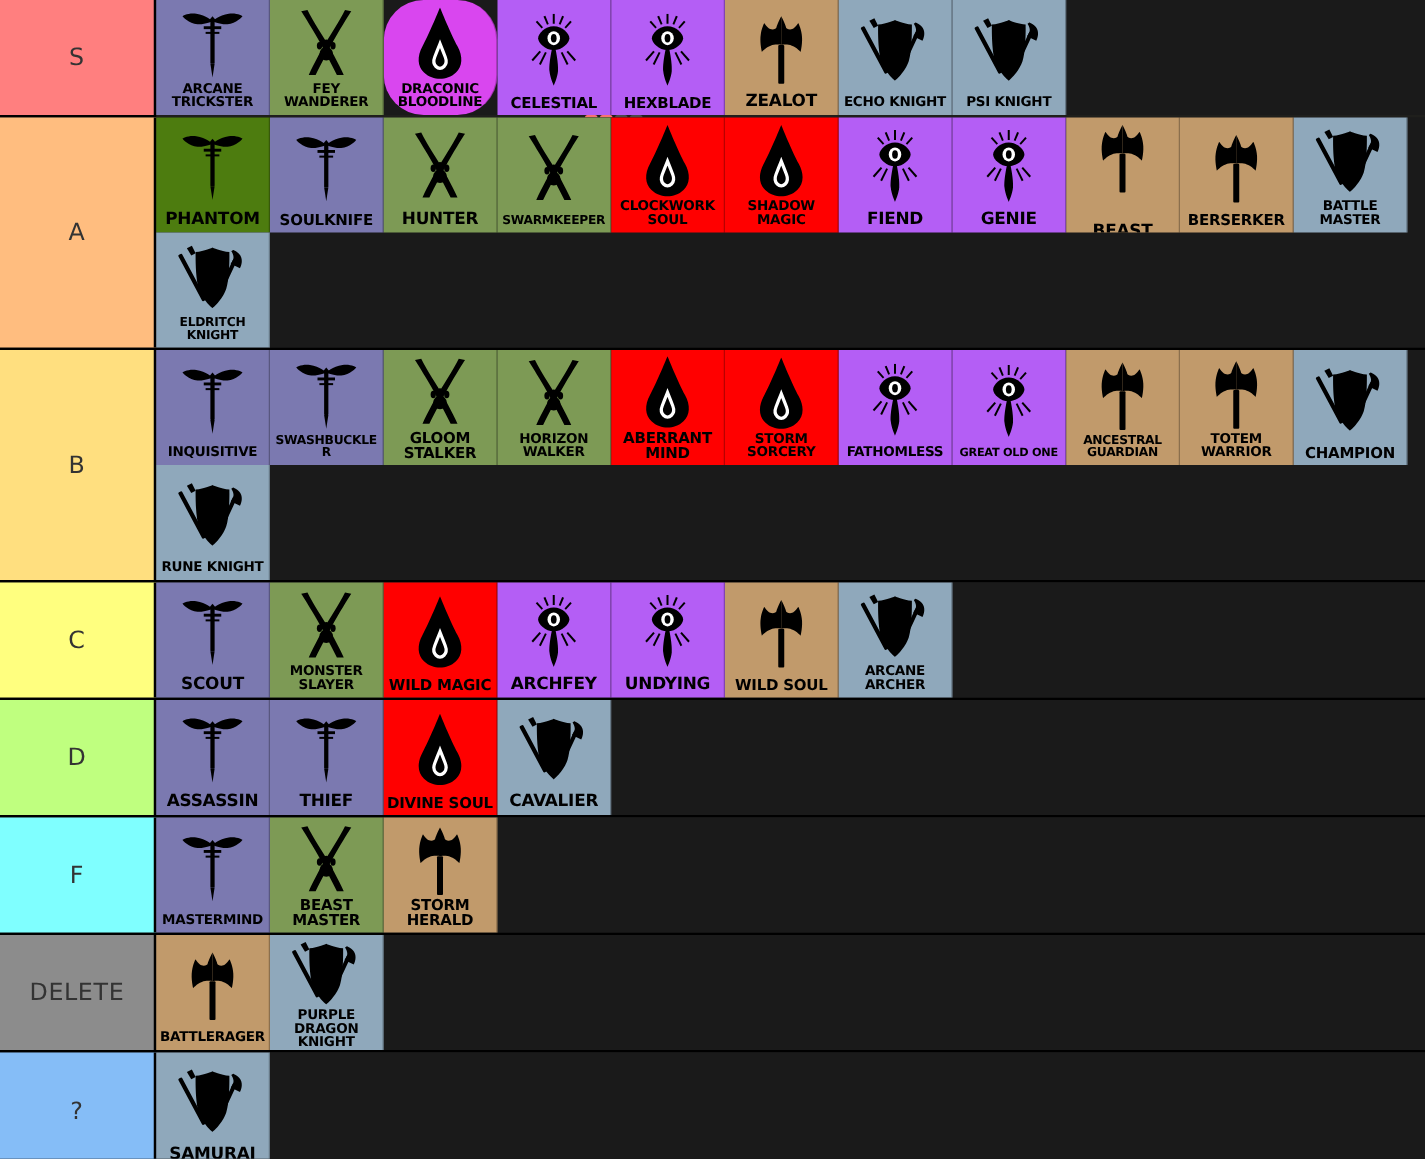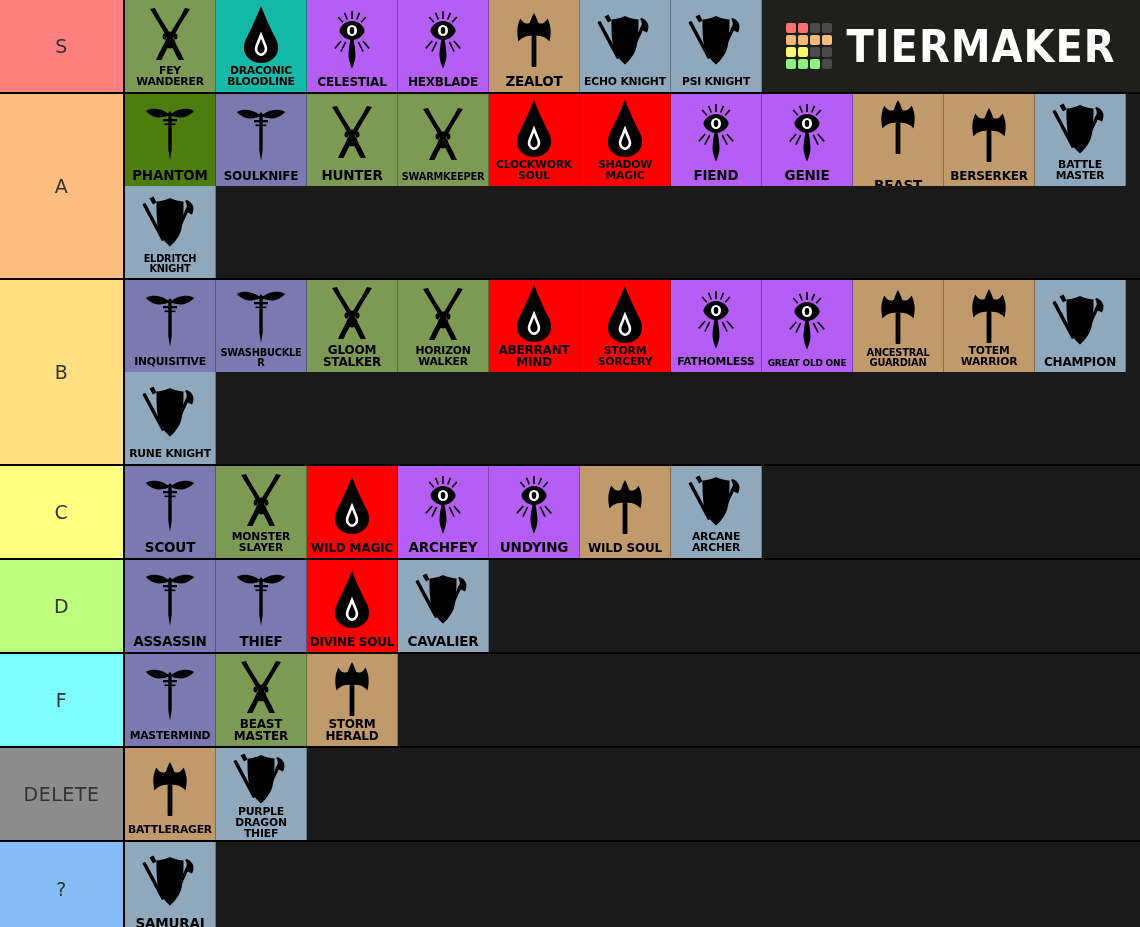--- a/index.html
+++ b/index.html
@@ -110,36 +110,52 @@
     transform: scaleY(1.12);
   }
 </style>
 </head>
 <body>
 
 <div id="tierlist">
     <div class="tier-row" style="height: 94px;">
       <div class="tier-label" style="background: rgb(255, 127, 127);">S</div>
       <div class="tier-body">
+        <div class="tile" style="background: rgb(123, 121, 176);">
+          <div class="glyph">
+            <svg width="50" height="56" viewBox="0 0 50 56">
+      <g fill="#000">
+        <path d="M25 6 L27.5 9 L25 12 L22.5 9 Z"></path>
+        <path d="M25 10 C25 10 20 5 12 4 C5 3.2 1 6 1 6 C1 6 6 12 13 12.4 C19 12.8 25 10 25 10 Z"></path>
+        <path d="M25 10 C25 10 30 5 38 4 C45 3.2 49 6 49 6 C49 6 44 12 37 12.4 C31 12.8 25 10 25 10 Z"></path>
+        <rect x="23.3" y="10" width="3.4" height="34" rx="0.6"></rect>
+        <rect x="18" y="14" width="14" height="2.3"></rect>
+        <rect x="19.5" y="18.5" width="11" height="1.6"></rect>
+        <path d="M23.3 44 L26.7 44 L25 55 Z"></path>
+      </g>
+    </svg>
+          </div>
+          <div class="tname fs-11">ARCANE TRICKSTER</div>
+        </div>
         <div class="tile" style="background: rgb(125, 154, 85);">
           <div class="glyph">
             <svg width="52" height="56" viewBox="0 0 52 56">
       <g fill="#000">
         <path d="M11 1 C11 1 15 9 22 20 C29 31 36 44 40 53 L34.5 53 C30 44 23.5 31 17 20 C10.5 9 6 2 6 2 Z"></path>
         <path d="M41 1 C41 1 37 9 30 20 C23 31 16 44 12 53 L17.5 53 C22 44 28.5 31 35 20 C41.5 9 46 2 46 2 Z"></path>
         <circle cx="26" cy="36" r="5.4"></circle>
         <ellipse cx="20.6" cy="29.5" rx="2.1" ry="3"></ellipse>
         <ellipse cx="26" cy="27.6" rx="2.1" ry="3"></ellipse>
         <ellipse cx="31.4" cy="29.5" rx="2.1" ry="3"></ellipse>
       </g>
     </svg>
           </div>
           <div class="tname fs-11">FEY WANDERER</div>
         </div>
-        <div class="tile" style="background: #14b8a6;">
+        <div class="tile" style="background: #d946ef; border-radius: 32px;">
           <div class="glyph">
             <svg width="44" height="58" viewBox="0 0 44 58">
       <g fill="#000">
         <path d="M22 0 C22 0 13 22 8 31 C3.5 39.2 4 47 9.2 52 C13 55.7 17.6 57 22 57 C26.4 57 31 55.7 34.8 52 C40 47 40.5 39.2 36 31 C31 22 22 0 22 0 Z"></path>
       </g>
       <path d="M22 28 C22 28 18.5 36 17 39.5 C15.6 42.8 16 46 18 48 C19.2 49.2 20.6 49.7 22 49.7 C23.4 49.7 24.8 49.2 26 48 C28 46 28.4 42.8 27 39.5 C25.5 36 22 28 22 28 Z" fill="#fff" opacity="0"></path>
       <path d="M22 29 C22 29 19 36.5 17.8 39.6 C16.6 42.6 17 45.4 18.8 47.2 C19.8 48.2 20.9 48.7 22 48.7 C23.1 48.7 24.2 48.2 25.2 47.2 C27 45.4 27.4 42.6 26.2 39.6 C25 36.5 22 29 22 29 Z" fill="none" stroke="#fff" stroke-width="2.6"></path>
     </svg>
           </div>
           <div class="tname fs-11">DRACONIC BLOODLINE</div>
@@ -882,21 +898,21 @@
             <svg width="56" height="56" viewBox="0 0 56 56">
     <g fill="#000">
       <path d="M7.5 4.5 L11.5 2.5 L14.5 8.5 L11 10.4 Z"></path>
       <rect x="10" y="7" width="3.4" height="42" rx="1" transform="rotate(-28 11.7 28)"></rect>
       <path d="M44.5 6 C44.5 6 49.5 7.5 51 12 C52.4 16.2 50 20.5 50 20.5 L42.5 17 C42.5 17 45 14 44.8 11.5 C44.6 9 43 7 43 7 Z"></path>
       <rect x="36.5" y="12" width="3.2" height="38" rx="1" transform="rotate(25 38 31)"></rect>
       <path d="M28 4 C28 4 21.5 7.2 14.5 7.6 C14.5 7.6 14 28 17 37 C20 46 28 52.5 28 52.5 C28 52.5 36 46 39 37 C42 28 41.5 7.6 41.5 7.6 C34.5 7.2 28 4 28 4 Z"></path>
     </g>
   </svg>
           </div>
-          <div class="tname fs-11">PURPLE DRAGON THIEF</div>
+          <div class="tname fs-11">PURPLE DRAGON KNIGHT</div>
         </div>
       </div>
     </div>
     <div class="tier-row" style="height: 94px;">
       <div class="tier-label" style="background: rgb(133, 189, 247);">?</div>
       <div class="tier-body">
         <div class="tile" style="background: rgb(143, 168, 187);">
           <div class="glyph">
             <svg width="56" height="56" viewBox="0 0 56 56">
     <g fill="#000">

